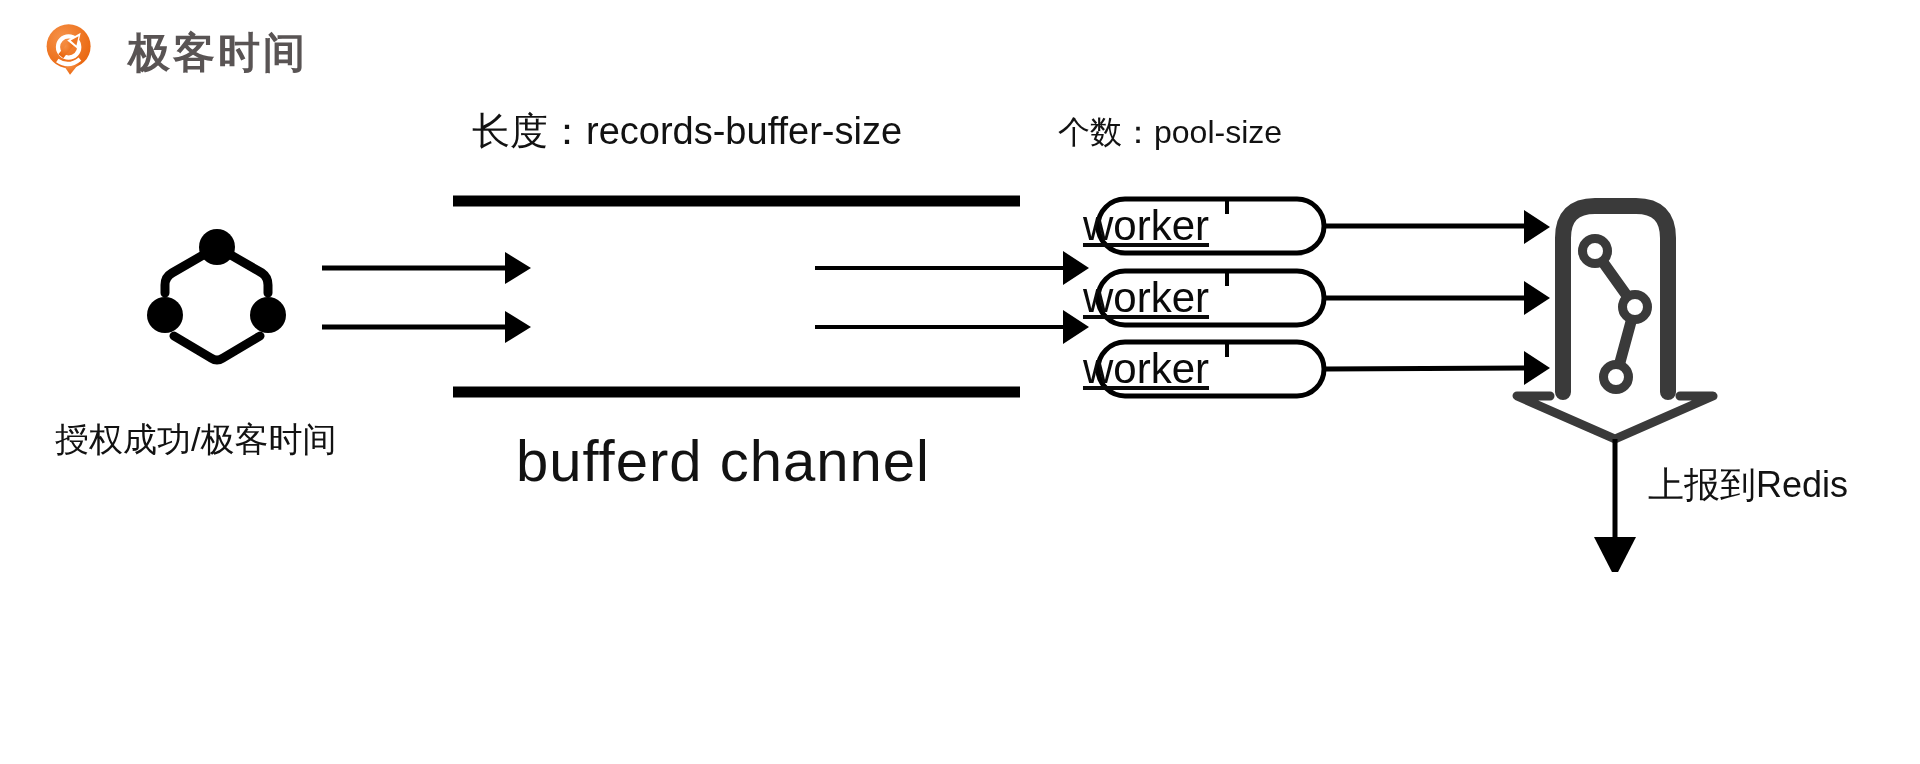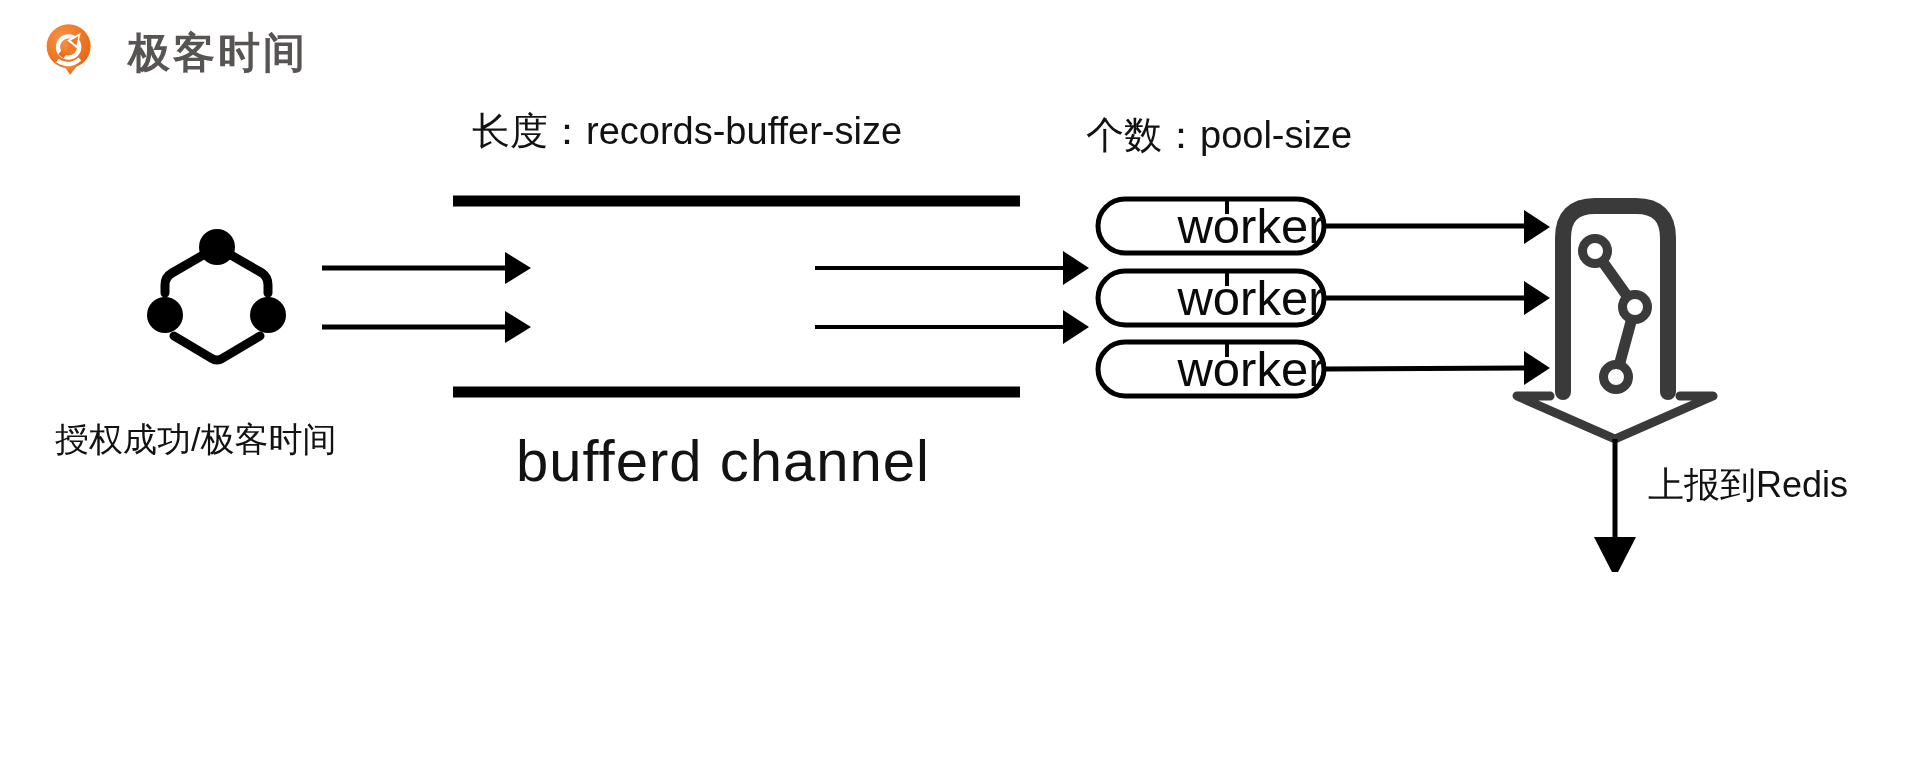--- a/index.html
+++ b/index.html
@@ -5,28 +5,28 @@
   html,body{margin:0;padding:0;background:#fff;}
   #app{
     position:relative;width:1920px;height:572px;background:#fff;overflow:hidden;
     font-family:"Liberation Sans","DejaVu Sans",sans-serif;color:#111;
   }
   .art{position:absolute;left:0;top:0;width:1920px;height:764px;}
   .brand{position:absolute;left:36px;top:12px;display:flex;align-items:center;gap:14px;}
   .brand-text{font-size:42px;font-weight:bold;color:#595454;letter-spacing:3px;line-height:1;}
   .lbl{position:absolute;white-space:nowrap;line-height:1.15;color:#121212;}
   .lbl-channel-title{left:456px;top:110px;font-size:38px;margin-left:16px;}
-  .lbl-pool-title{left:1086px;top:114px;font-size:38px;}
+  .lbl-pool-title{left:1058px;top:114px;font-size:32px;}
   .lbl-source{left:55px;top:420px;font-size:34px;}
   .lbl-caption{left:516px;top:428px;font-size:58px;letter-spacing:1px;}
   .lbl-sink{left:1648px;top:464px;font-size:36px;}
   .worker-lbl{
-    position:absolute;left:1138px;width:226px;height:54px;
+    position:absolute;left:1033px;width:226px;height:54px;
     display:flex;align-items:center;justify-content:center;
-    font-size:49px;color:#0a0a0a;
+    font-size:42px;color:#0a0a0a;text-decoration:underline;
   }
   .worker-1{top:199px;} .worker-2{top:271px;} .worker-3{top:342px;}
 </style>
 </head>
 <body>
 
 <div id="app">
 
   <div class="brand">
     <svg width="78" height="82" viewBox="0 0 110 95">

